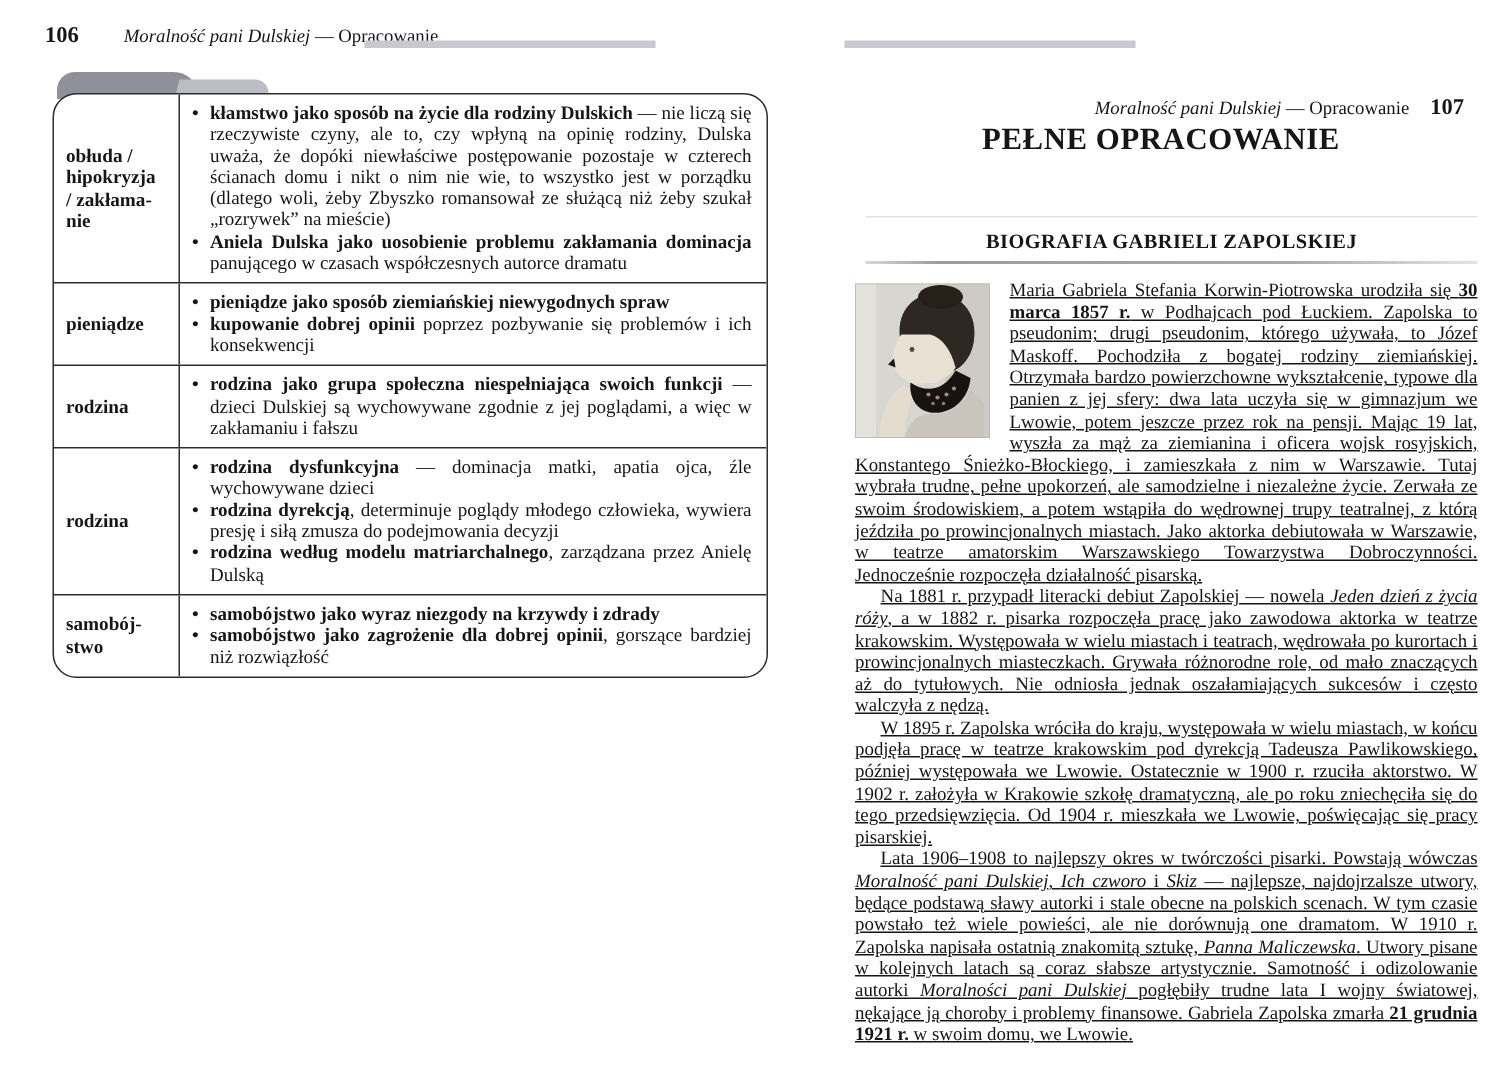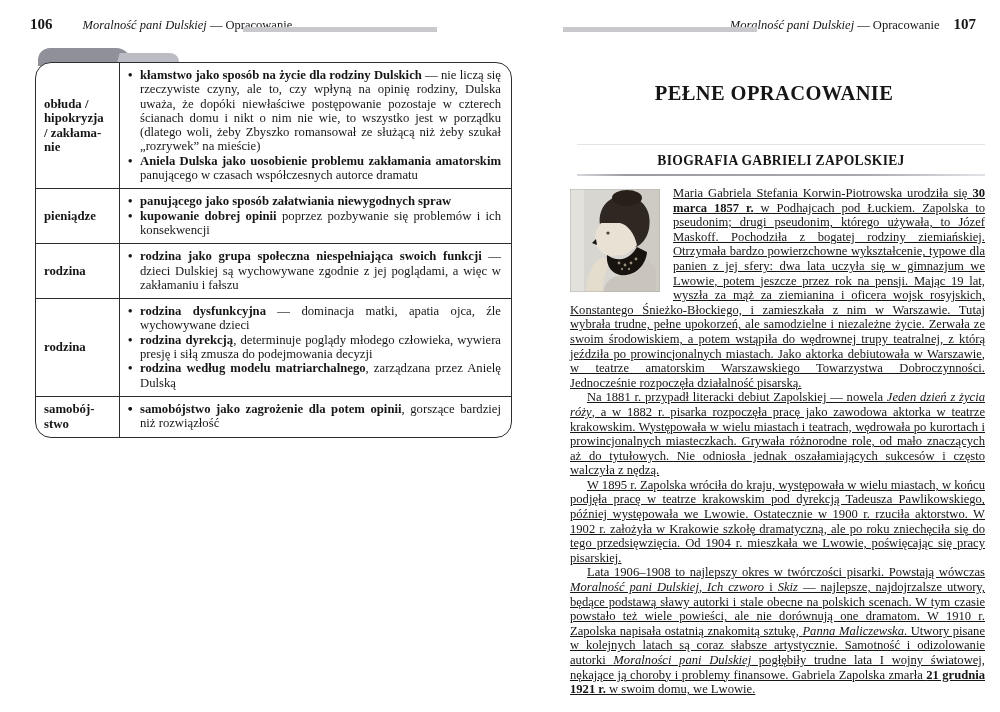--- a/index.html
+++ b/index.html
@@ -7,21 +7,21 @@
     width:1000px;height:712px;position:relative;background:#ffffff;
     font-family:"Liberation Serif", serif;color:#161616;
     -webkit-font-smoothing:antialiased;overflow:hidden;
   }
   
   .runhead{position:absolute;top:16px;font-size:12.5px;white-space:nowrap;}
   .runhead .pnum{font-weight:bold;font-size:15px;font-style:normal;}
   .runhead .rtitle{font-style:italic;}
   .runhead-left{left:30px;}
   .runhead-left .pnum{margin-right:30px;}
-  .runhead-right{right:24px;text-align:right;}
+  .runhead-right{right:24px;text-align:right;margin-top:48px;}
   .runhead-right .pnum{margin-left:14px;}
   .head-bar{position:absolute;top:27px;height:5px;background:#c8c8cd;}
   .head-bar-left{left:243px;width:194px;}
   .head-bar-right{left:563px;width:194px;}
   
   .tab-dark{position:absolute;left:38px;top:48px;width:94px;height:18px;
     background:#90909a;border-radius:12px 16px 0 0;}
   .tab-light{position:absolute;left:118px;top:53px;width:62px;height:13px;
     background:#bcbcc4;border-radius:0 12px 0 0;transform:skewX(-14deg);}
   
@@ -78,31 +78,31 @@
 <div class="tab-light"></div>
 
 <div class="themes-table">
     <div class="t-row">
       <div class="t-label">
         <div>obłuda /<br>hipokryzja<br>/ zakłama-<br>nie</div>
       </div>
       <div class="t-cell">
         <ul>
           <li><span class="marker">•</span><b>kłamstwo jako sposób na życie dla rodziny Dulskich</b> — nie liczą się rzeczywiste czyny, ale to, czy wpłyną na opinię rodziny, Dulska uważa, że dopóki niewłaściwe postępowanie pozostaje w czterech ścianach domu i nikt o nim nie wie, to wszystko jest w porządku (dlatego woli, żeby Zbyszko romansował ze służącą niż żeby szukał „rozrywek” na mieście)</li>
-          <li><span class="marker">•</span><b>Aniela Dulska jako uosobienie problemu zakłamania amatorskim</b> panującego w czasach współczesnych autorce dramatu</li>
+          <li><span class="marker">•</span><b>Aniela Dulska jako uosobienie problemu zakłamania dominacja</b> panującego w czasach współczesnych autorce dramatu</li>
         </ul>
       </div>
     </div>
     <div class="t-row">
       <div class="t-label">
         <div>pieniądze</div>
       </div>
       <div class="t-cell">
         <ul>
-          <li><span class="marker">•</span><b>panującego jako sposób załatwiania niewygodnych spraw</b></li>
+          <li><span class="marker">•</span><b>pieniądze jako sposób ziemiańskiej niewygodnych spraw</b></li>
           <li><span class="marker">•</span><b>kupowanie dobrej opinii</b> poprzez pozbywanie się problemów i ich konsekwencji</li>
         </ul>
       </div>
     </div>
     <div class="t-row">
       <div class="t-label">
         <div>rodzina</div>
       </div>
       <div class="t-cell">
         <ul>
@@ -121,22 +121,22 @@
           <li><span class="marker">•</span><b>rodzina według modelu matriarchalnego</b>, zarządzana przez Anielę Dulską</li>
         </ul>
       </div>
     </div>
     <div class="t-row">
       <div class="t-label">
         <div>samobój-<br>stwo</div>
       </div>
       <div class="t-cell">
         <ul>
-          <li><span class="marker">•</span></li>
-          <li><span class="marker">•</span><b>samobójstwo jako zagrożenie dla potem opinii</b>, gorszące bardziej niż rozwiązłość</li>
+          <li><span class="marker">•</span><b>samobójstwo jako wyraz niezgody na krzywdy i zdrady</b></li>
+          <li><span class="marker">•</span><b>samobójstwo jako zagrożenie dla dobrej opinii</b>, gorszące bardziej niż rozwiązłość</li>
         </ul>
       </div>
     </div>
   </div>
 
 <div class="runhead runhead-right">
   <span class="rtitle">Moralność pani Dulskiej</span><span> — Opracowanie</span><span class="pnum">107</span>
 </div>
 <div class="head-bar head-bar-right"></div>
 

